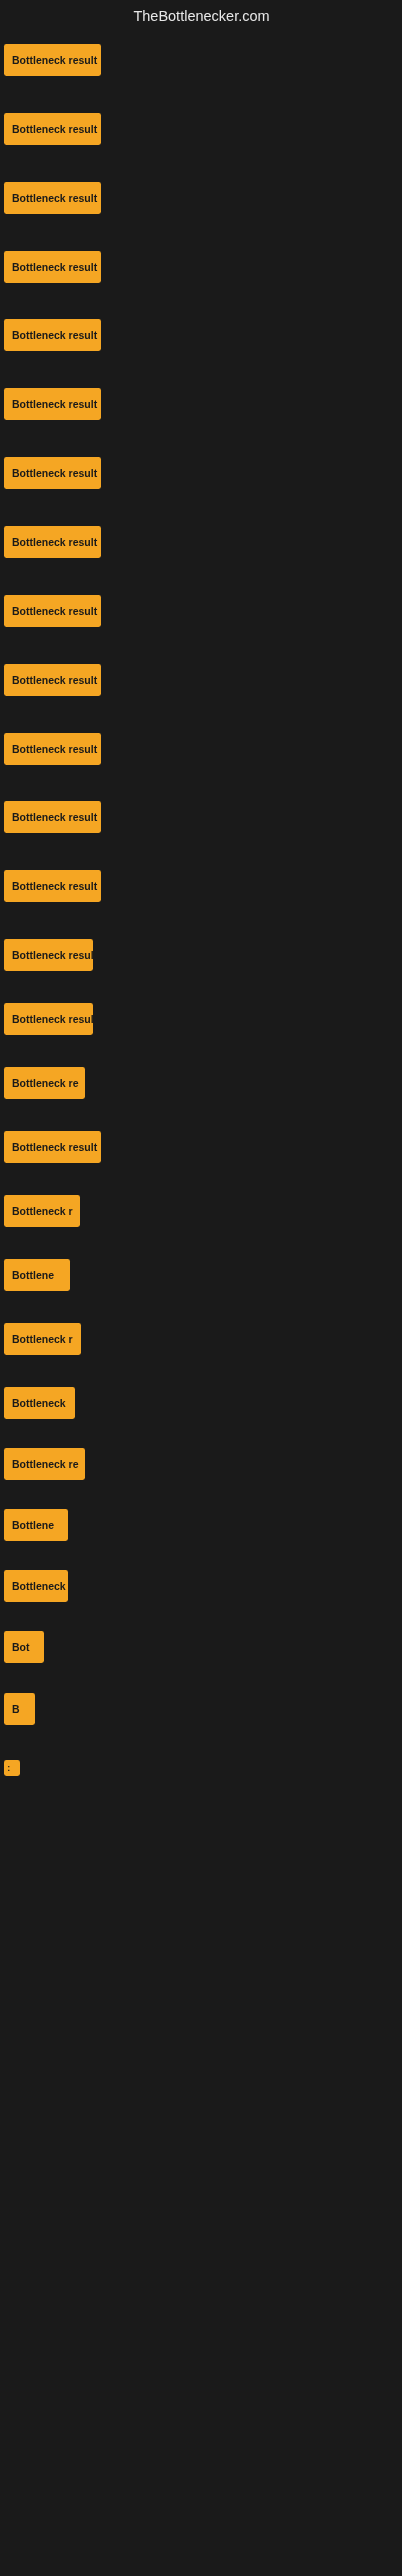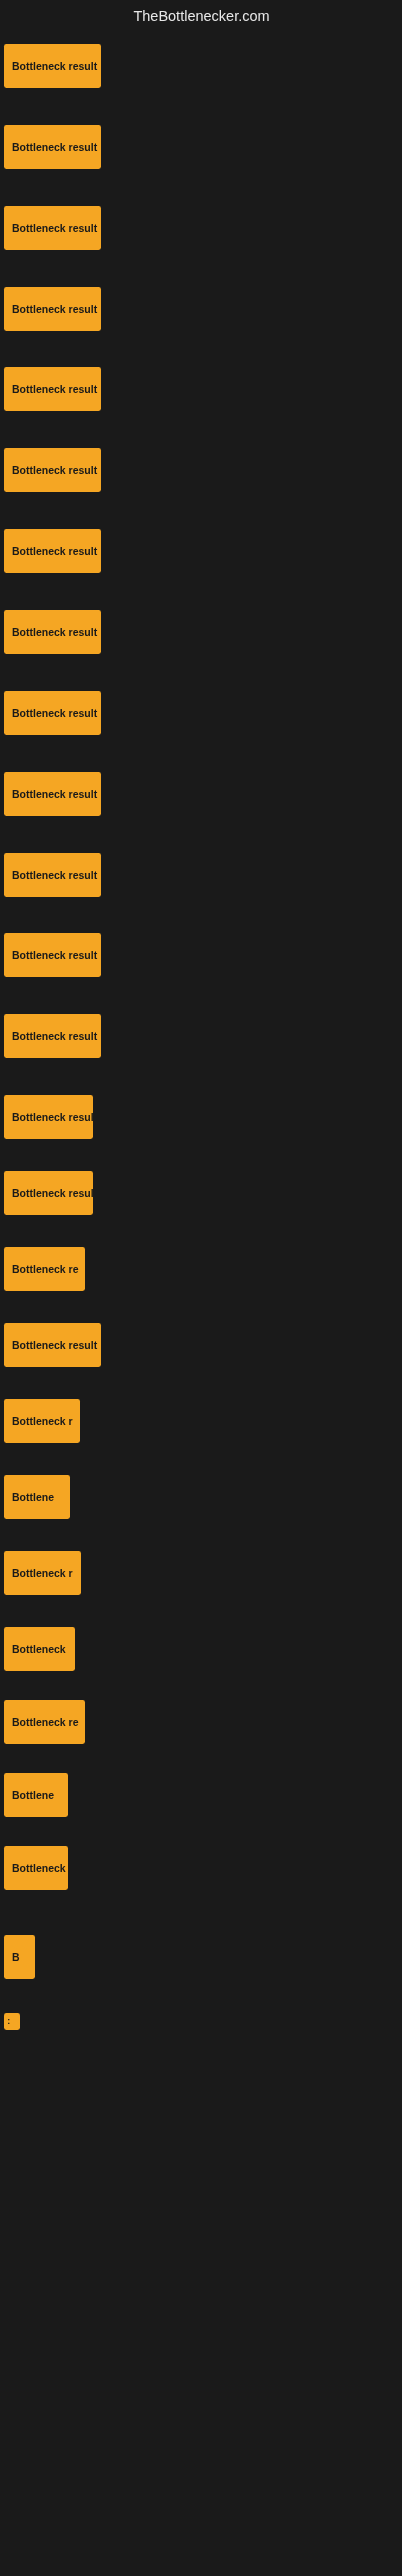--- a/index.html
+++ b/index.html
@@ -28,21 +28,21 @@
       margin-bottom: 6.4px;
       padding: 1.6px 0;
     }
 
     .bottleneck-badge {
       display: inline-block;
       background-color: #f5a623;
       color: #1a1a1a;
       font-size: 10.5px;
       font-weight: bold;
-      padding: 16px 8px;
+      padding: 10px 8px;
       border-radius: 2.4px;
       white-space: nowrap;
       overflow: hidden;
     }
 
     .items-container {
       padding: 4px 4px;
     }
 
     
@@ -229,20 +229,25 @@
         <span class="bottleneck-badge">Bottlene</span>
       </div>
     </div>
     <div style="height: 14.5px;"></div>
     <div class="bottleneck-item row-24">
       <div class="row-item">
         <span class="bottleneck-badge">Bottleneck</span>
       </div>
     </div>
     <div style="height: 14.5px;"></div>
+    <div class="bottleneck-item row-25">
+      <div class="row-item">
+        <span class="bottleneck-badge">Bot</span>
+      </div>
+    </div>
     <div style="height: 16px;"></div>
     <div class="bottleneck-item row-26">
       <div class="row-item">
         <span class="bottleneck-badge">B</span>
       </div>
     </div>
     <div style="height: 16px;"></div>
     <div class="bottleneck-item row-27">
       <div class="row-item">
         <span class="bottleneck-badge">:</span>

